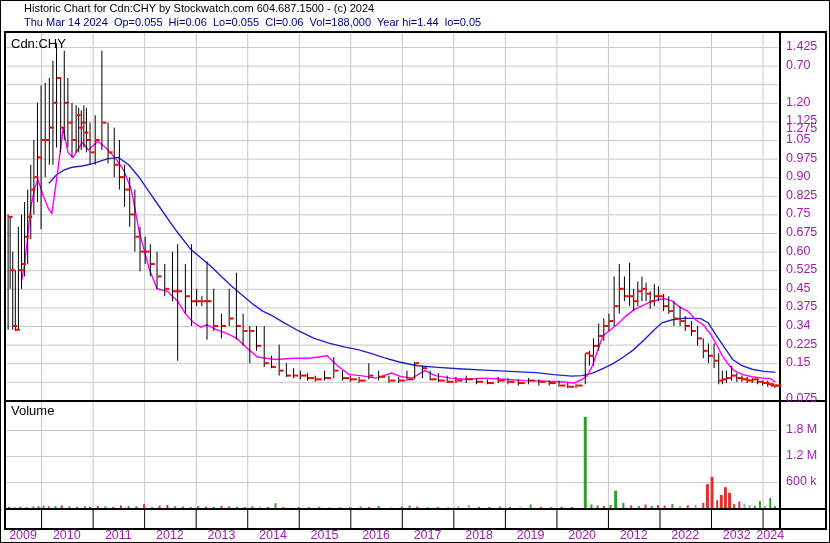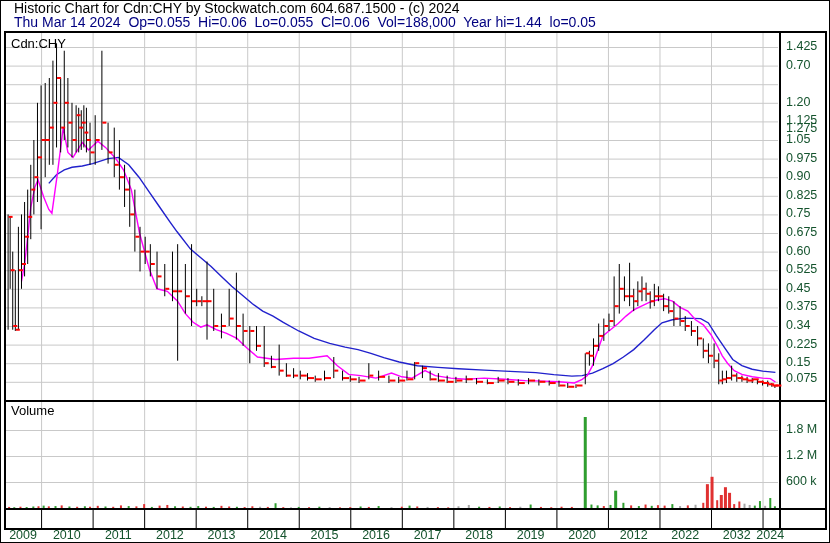--- a/index.html
+++ b/index.html
@@ -1,24 +1,24 @@
 <!DOCTYPE html>
 <html><head>
 <meta charset="utf-8">
 <style>
   html,body{margin:0;padding:0;background:#ffffff;}
   .canvas{position:relative;width:830px;height:543px;background:#ffffff;
           font-family:"Liberation Sans",sans-serif;overflow:hidden;}
-  .hdr{position:absolute;left:14px;white-space:pre;font-size:14px;line-height:14px;}
+  .hdr{position:absolute;left:24px;white-space:pre;font-size:11px;line-height:14px;}
   .hdr1{top:1px;color:#000000;}
   .hdr2{top:15px;color:#000080;}
   .pane-label{position:absolute;font-size:13px;color:#000000;}
   .sym{left:11px;top:36px;}
   .voll{left:11px;top:403px;}
-  .axis-label{position:absolute;font-size:12.5px;color:#14532d;line-height:13px;}
+  .axis-label{position:absolute;font-size:12.5px;color:#a21caf;line-height:13px;}
   .ylab{left:786px;}
   .xlab{top:529px;width:44px;text-align:center;}
   svg{position:absolute;left:0;top:0;}
 </style>
 </head>
 <body>
 
 <div class="canvas">
   <div class="hdr hdr1">Historic Chart for Cdn:CHY by Stockwatch.com 604.687.1500 - (c) 2024</div>
   <div class="hdr hdr2">Thu Mar 14 2024  Op=0.055  Hi=0.06  Lo=0.055  Cl=0.06  Vol=188,000  Year hi=1.44  lo=0.05</div>
@@ -478,21 +478,21 @@
       <div class="axis-label ylab" style="top: 188.8px;">0.825</div>
       <div class="axis-label ylab" style="top: 207.4px;">0.75</div>
       <div class="axis-label ylab" style="top: 226px;">0.675</div>
       <div class="axis-label ylab" style="top: 244.6px;">0.60</div>
       <div class="axis-label ylab" style="top: 263.2px;">0.525</div>
       <div class="axis-label ylab" style="top: 281.8px;">0.45</div>
       <div class="axis-label ylab" style="top: 300.4px;">0.375</div>
       <div class="axis-label ylab" style="top: 319px;">0.34</div>
       <div class="axis-label ylab" style="top: 337.6px;">0.225</div>
       <div class="axis-label ylab" style="top: 356.2px;">0.15</div>
-      <div class="axis-label ylab" style="top: 372px;">0.075</div>
+      <div class="axis-label ylab" style="top: 392px;">0.075</div>
       <div class="axis-label ylab" style="top: 423px;">1.8 M</div>
       <div class="axis-label ylab" style="top: 449px;">1.2 M</div>
       <div class="axis-label ylab" style="top: 475px;">600 k</div>
       <div class="axis-label xlab" style="left: 1.03667px;">2009</div>
       <div class="axis-label xlab" style="left: 44.84px;">2010</div>
       <div class="axis-label xlab" style="left: 96.3733px;">2011</div>
       <div class="axis-label xlab" style="left: 147.907px;">2012</div>
       <div class="axis-label xlab" style="left: 199.44px;">2013</div>
       <div class="axis-label xlab" style="left: 250.973px;">2014</div>
       <div class="axis-label xlab" style="left: 302.507px;">2015</div>

